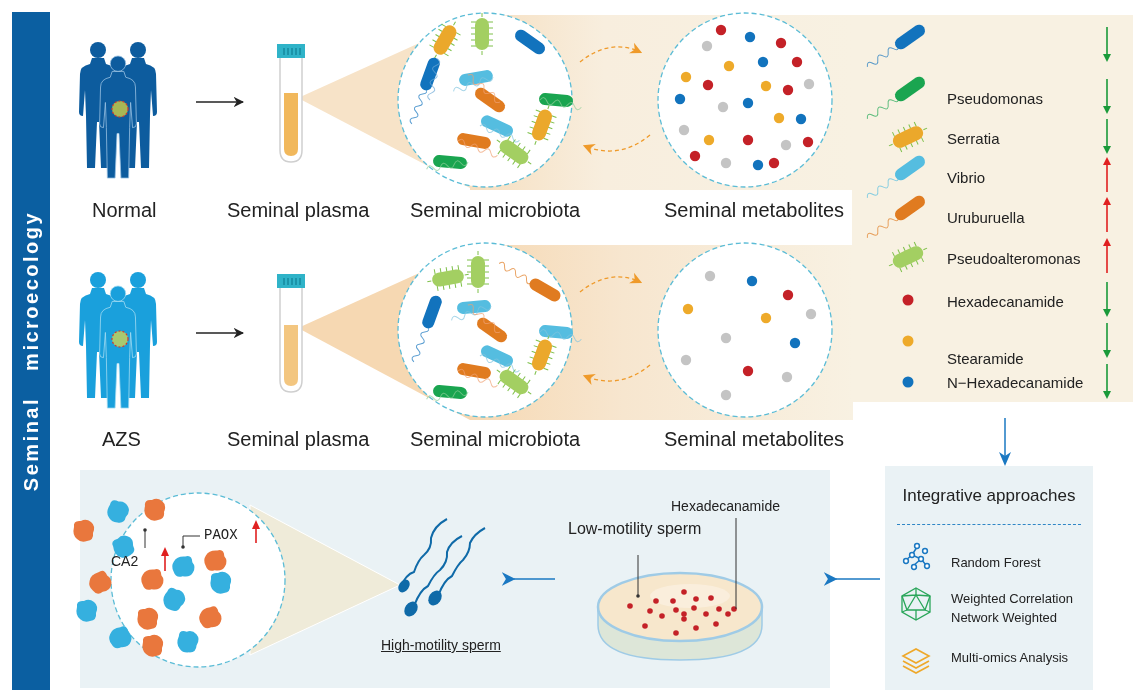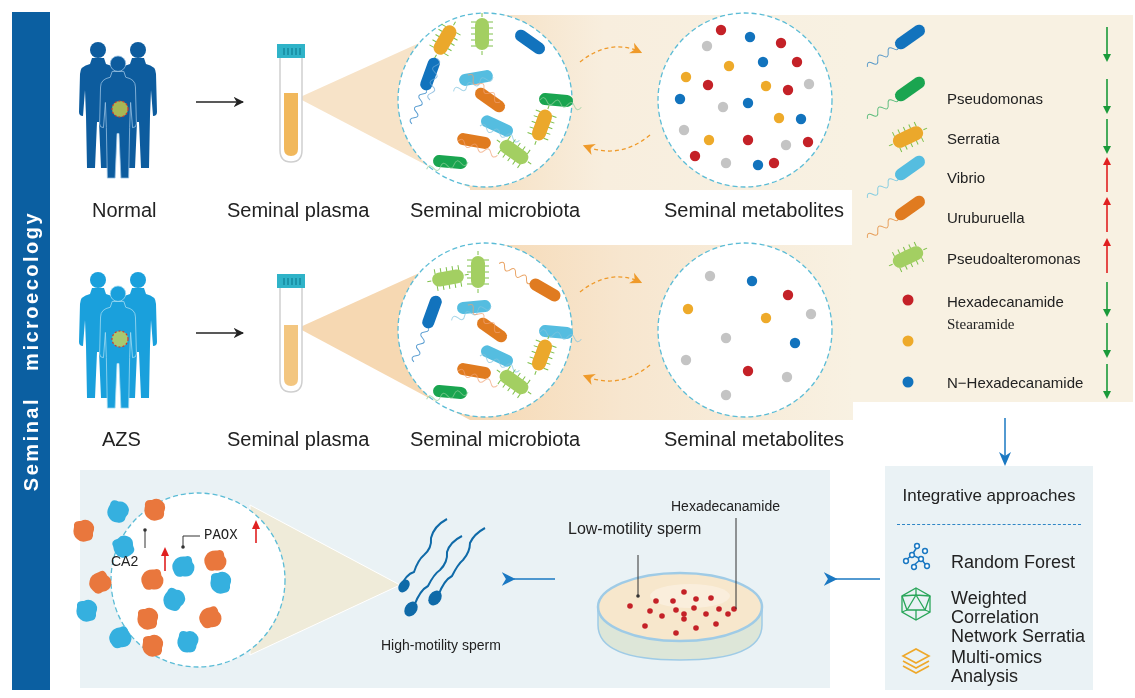--- a/index.html
+++ b/index.html
@@ -7,21 +7,21 @@
   .abs{position:absolute;}
   #sidebar{left:12px;top:12px;width:38px;height:678px;background:#0b5fa1;}
   #sidebar-text{position:absolute;left:50%;top:50%;transform:translate(-50%,-50%) rotate(-90deg);white-space:nowrap;color:#fff;font-weight:bold;font-size:20px;letter-spacing:2.5px;word-spacing:18px;}
   .lbl{position:absolute;font-size:20px;color:#222;white-space:nowrap;}
   .legend-panel{left:852px;top:15px;width:281px;height:387px;background:#f8f1e2;}
   .legend-item{position:absolute;left:95px;font-size:15px;line-height:19px;color:#222;}
   .bottom-panel{left:80px;top:470px;width:750px;height:218px;background:#eaf2f5;}
   .int-panel{left:885px;top:466px;width:208px;height:224px;background:#eaf2f5;}
   .int-title{position:absolute;left:0;right:0;top:20px;text-align:center;font-size:17px;color:#222;}
   .int-divider{position:absolute;left:12px;right:12px;top:58px;border-top:1.5px dashed #2f86c6;}
-  .int-item{position:absolute;left:66px;font-size:18px;line-height:19px;color:#222;}
+  .int-item{position:absolute;left:66px;font-size:13px;line-height:19px;color:#222;}
   svg{position:absolute;overflow:visible;}
 </style>
 </head>
 <body>
 
 <div id="sidebar" class="abs">
   <div id="sidebar-text">Seminal microecology</div>
 </div>
 
 <svg width="1135" height="698" style="left:0;top:0;">
@@ -53,21 +53,21 @@
 
 <div class="abs bottom-panel"></div>
 <div class="abs int-panel">
   <div class="int-title">Integrative approaches</div>
   <div class="int-divider"></div>
   <div class="int-item" style="top:87px;">
     <span>Random Forest</span>
   </div>
   <div class="int-item" style="top:123px;">
     <div>Weighted Correlation</div>
-    <div>Network Serratia</div>
+    <div>Network Weighted</div>
   </div>
   <div class="int-item" style="top:182px;">
     <span>Multi-omics Analysis</span>
   </div>
 </div>
 
 <svg id="art" width="1135" height="698" style="left:0;top:0;">
   <defs>
     <symbol id="person" viewBox="0 0 40 130">
       <circle cx="20" cy="10" r="8"></circle>
@@ -586,21 +586,21 @@
 <div class="lbl" style="left:410px;top:428px;">Seminal microbiota</div>
 <div class="lbl" style="left:664px;top:428px;">Seminal metabolites</div>
 
 <div class="abs legend-panel" style="background:transparent;">
   <div class="legend-item" style="top:74px;">Pseudomonas</div>
   <div class="legend-item" style="top:114px;">Serratia</div>
   <div class="legend-item" style="top:153px;">Vibrio</div>
   <div class="legend-item" style="top:193px;">Uruburuella</div>
   <div class="legend-item" style="top:234px;">Pseudoalteromonas</div>
   <div class="legend-item" style="top:277px;">Hexadecanamide</div>
-  <div class="legend-item" style="top:300px;font-family:Liberation Serif, serif;">Stearamide</div>
+  <div class="legend-item" style="top:334px;">Stearamide</div>
   <div class="legend-item" style="top:358px;">N−Hexadecanamide</div>
 </div>
 
 <div class="lbl" style="left:111px;top:553px;font-size:14px;">CA2</div>
 <div class="lbl" style="left:204px;top:527px;font-size:14px;font-family:Liberation Mono, monospace;">PAOX</div>
-<div class="lbl" style="left:381px;top:637px;font-size:14px;">High-motility sperm</div>
+<div class="lbl" style="left:381px;top:637px;font-size:14px;text-decoration:underline;">High-motility sperm</div>
 <div class="lbl" style="left:568px;top:520px;font-size:16px;">Low-motility sperm</div>
 <div class="lbl" style="left:671px;top:498px;font-size:14px;">Hexadecanamide</div>
 
 </body></html>

